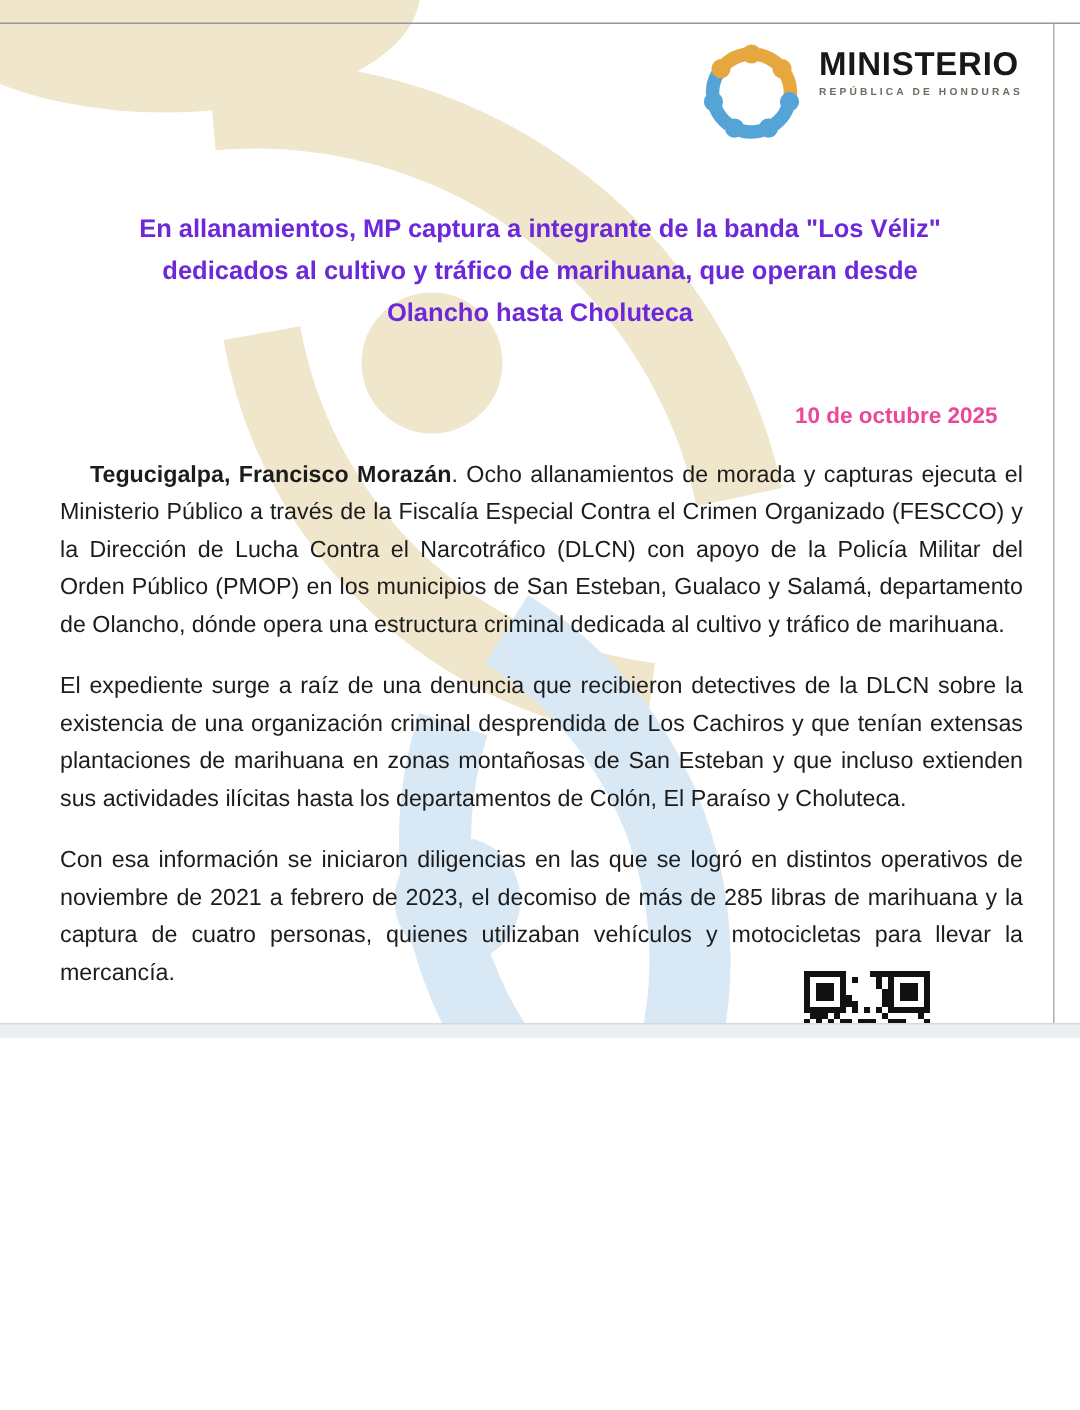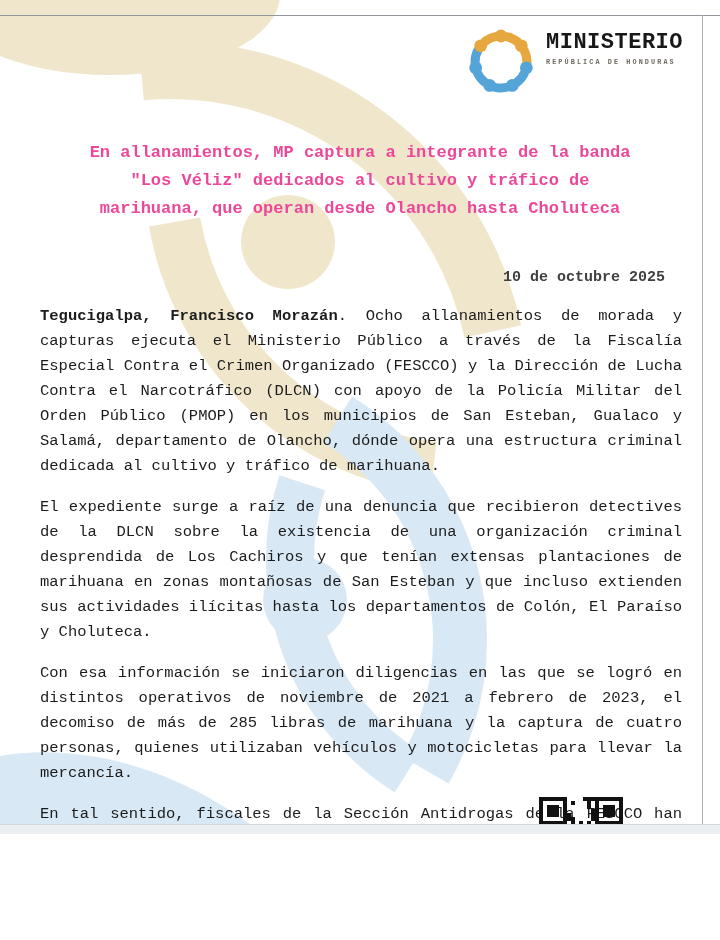--- a/index.html
+++ b/index.html
@@ -1,51 +1,51 @@
 <!DOCTYPE html>
 <html lang="es"><head>
 <meta charset="utf-8">
 <style>
   html,body{margin:0;padding:0;background:#ffffff;}
   .page{
     position:relative;
-    width:720px;height:834px;
+    width:720px;height:692px;
     margin:0 auto;
     background:#ffffff;
     overflow:hidden;
-    font-family:Liberation Mono, monospace;
+    font-family:Liberation Sans, sans-serif;
     color:#1c1c1c;
   }
   .watermark{position:absolute;inset:0;z-index:0;pointer-events:none;}
   .content{position:relative;z-index:1;}
 
   .top-rule{position:absolute;left:0;top:15px;width:720px;height:1px;background:#91979d;z-index:2;}
   .right-rule{position:absolute;left:702px;top:15px;width:1px;height:916px;background:#aab0b5;z-index:2;}
   .bottom-strip{position:absolute;left:0;bottom:0;width:720px;height:9px;background:#eceff1;border-top:1px solid #d5d8da;z-index:2;}
 
   .header{display:flex;justify-content:flex-end;align-items:flex-start;padding:25px 22px 0 0;gap:8px;}
   .emblem{width:74px;height:74px;flex:0 0 auto;}
   .brand-text{padding-top:8px;width:152px;}
   .brand-title{font-size:22px;font-weight:bold;color:#181818;line-height:0.95;letter-spacing:0.5px;}
   .brand-sub{margin-top:4px;font-size:6.8px;font-weight:bold;color:#6f6a5f;letter-spacing:2.1px;white-space:nowrap;}
 
   .headline{
     margin-top:40px;padding:0 83px;
     text-align:center;font-size:17px;font-weight:bold;line-height:28px;
-    color:#ec4899;
-  }
-  .dateline{margin-top:46px;padding-right:55px;text-align:right;font-size:15px;font-weight:bold;color:#404040;}
+    color:#6d28d9;
+  }
+  .dateline{margin-top:46px;padding-right:55px;text-align:right;font-size:15px;font-weight:bold;color:#ec4899;}
 
   .body-text{margin-top:18px;padding:0 38px 0 40px;}
   .body-text p{
     margin:0 0 16px 0;
     font-size:15.5px;line-height:25px;
     text-align:justify;
   }
-  .lead-bold{font-weight:bold;}
+  .lead-bold{font-weight:bold;margin-left:20px;}
 
   .hashtags{
     position:absolute;left:28px;bottom:20px;z-index:3;
     font-size:14px;font-weight:bold;color:#8b929b;line-height:22px;letter-spacing:0.3px;
   }
   .qr-stack{
     position:absolute;right:34px;bottom:22px;z-index:3;
     display:flex;flex-direction:column;align-items:center;gap:1px;
   }
   .qr-box{width:84px;height:84px;}

